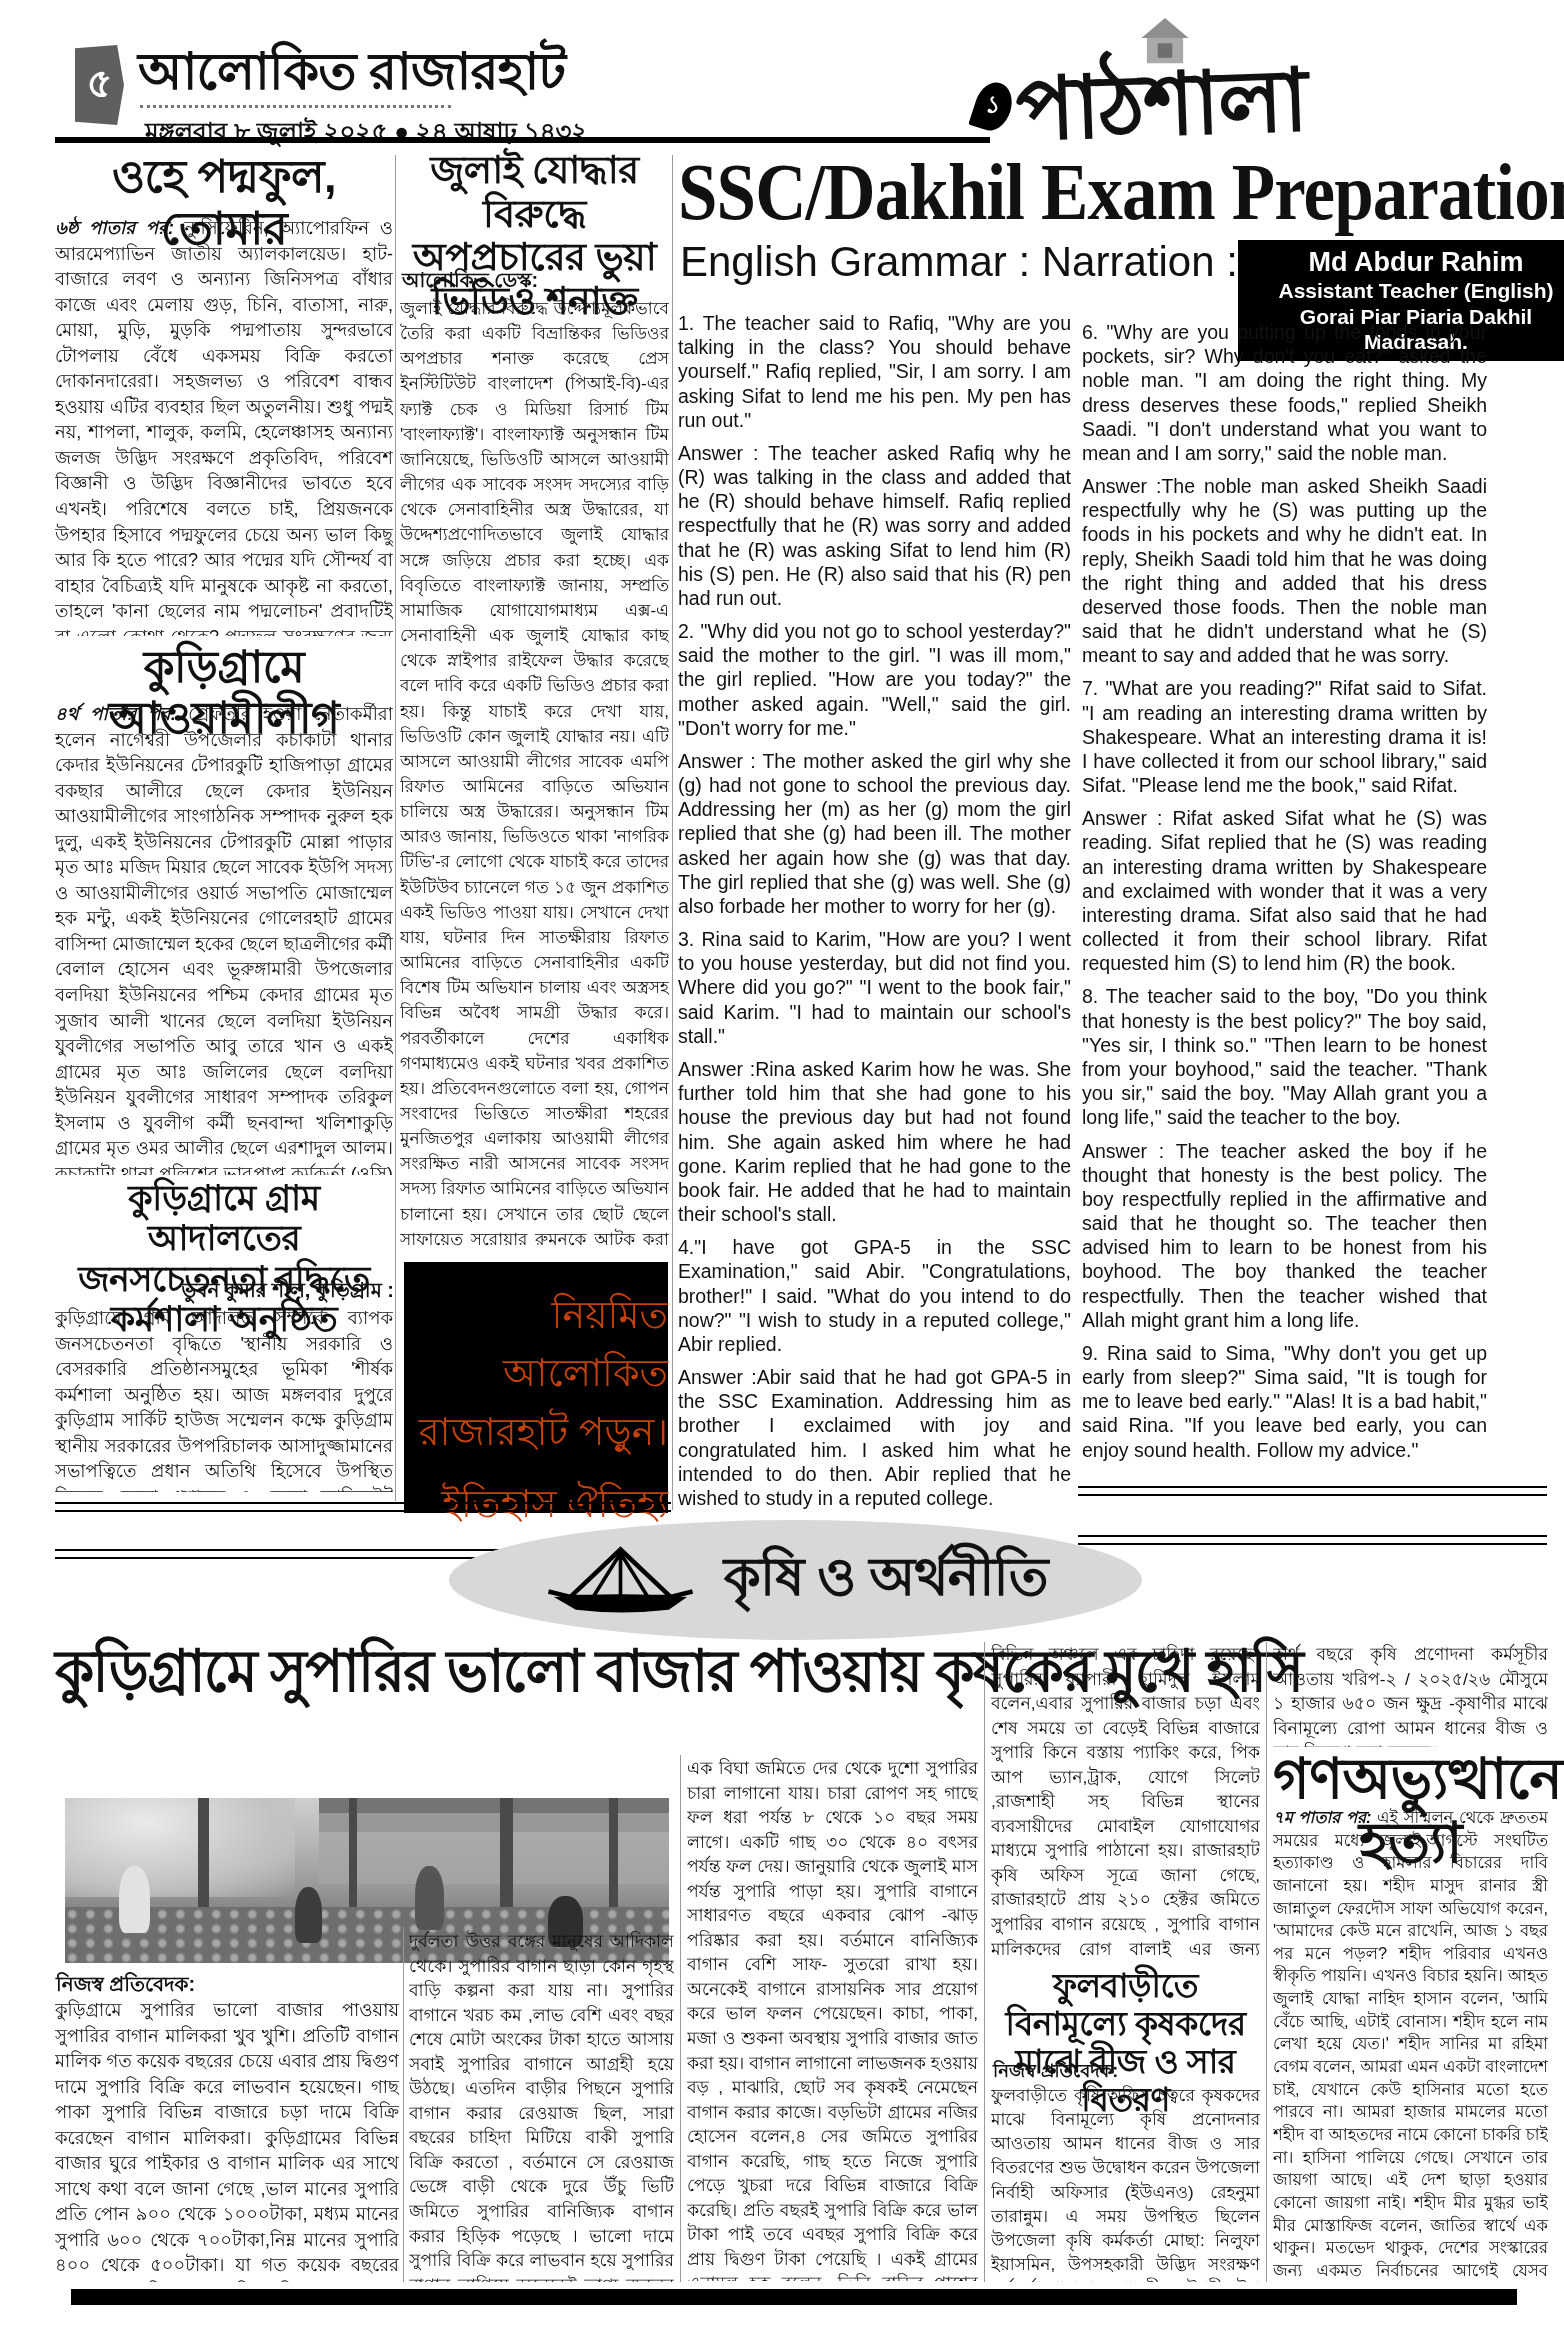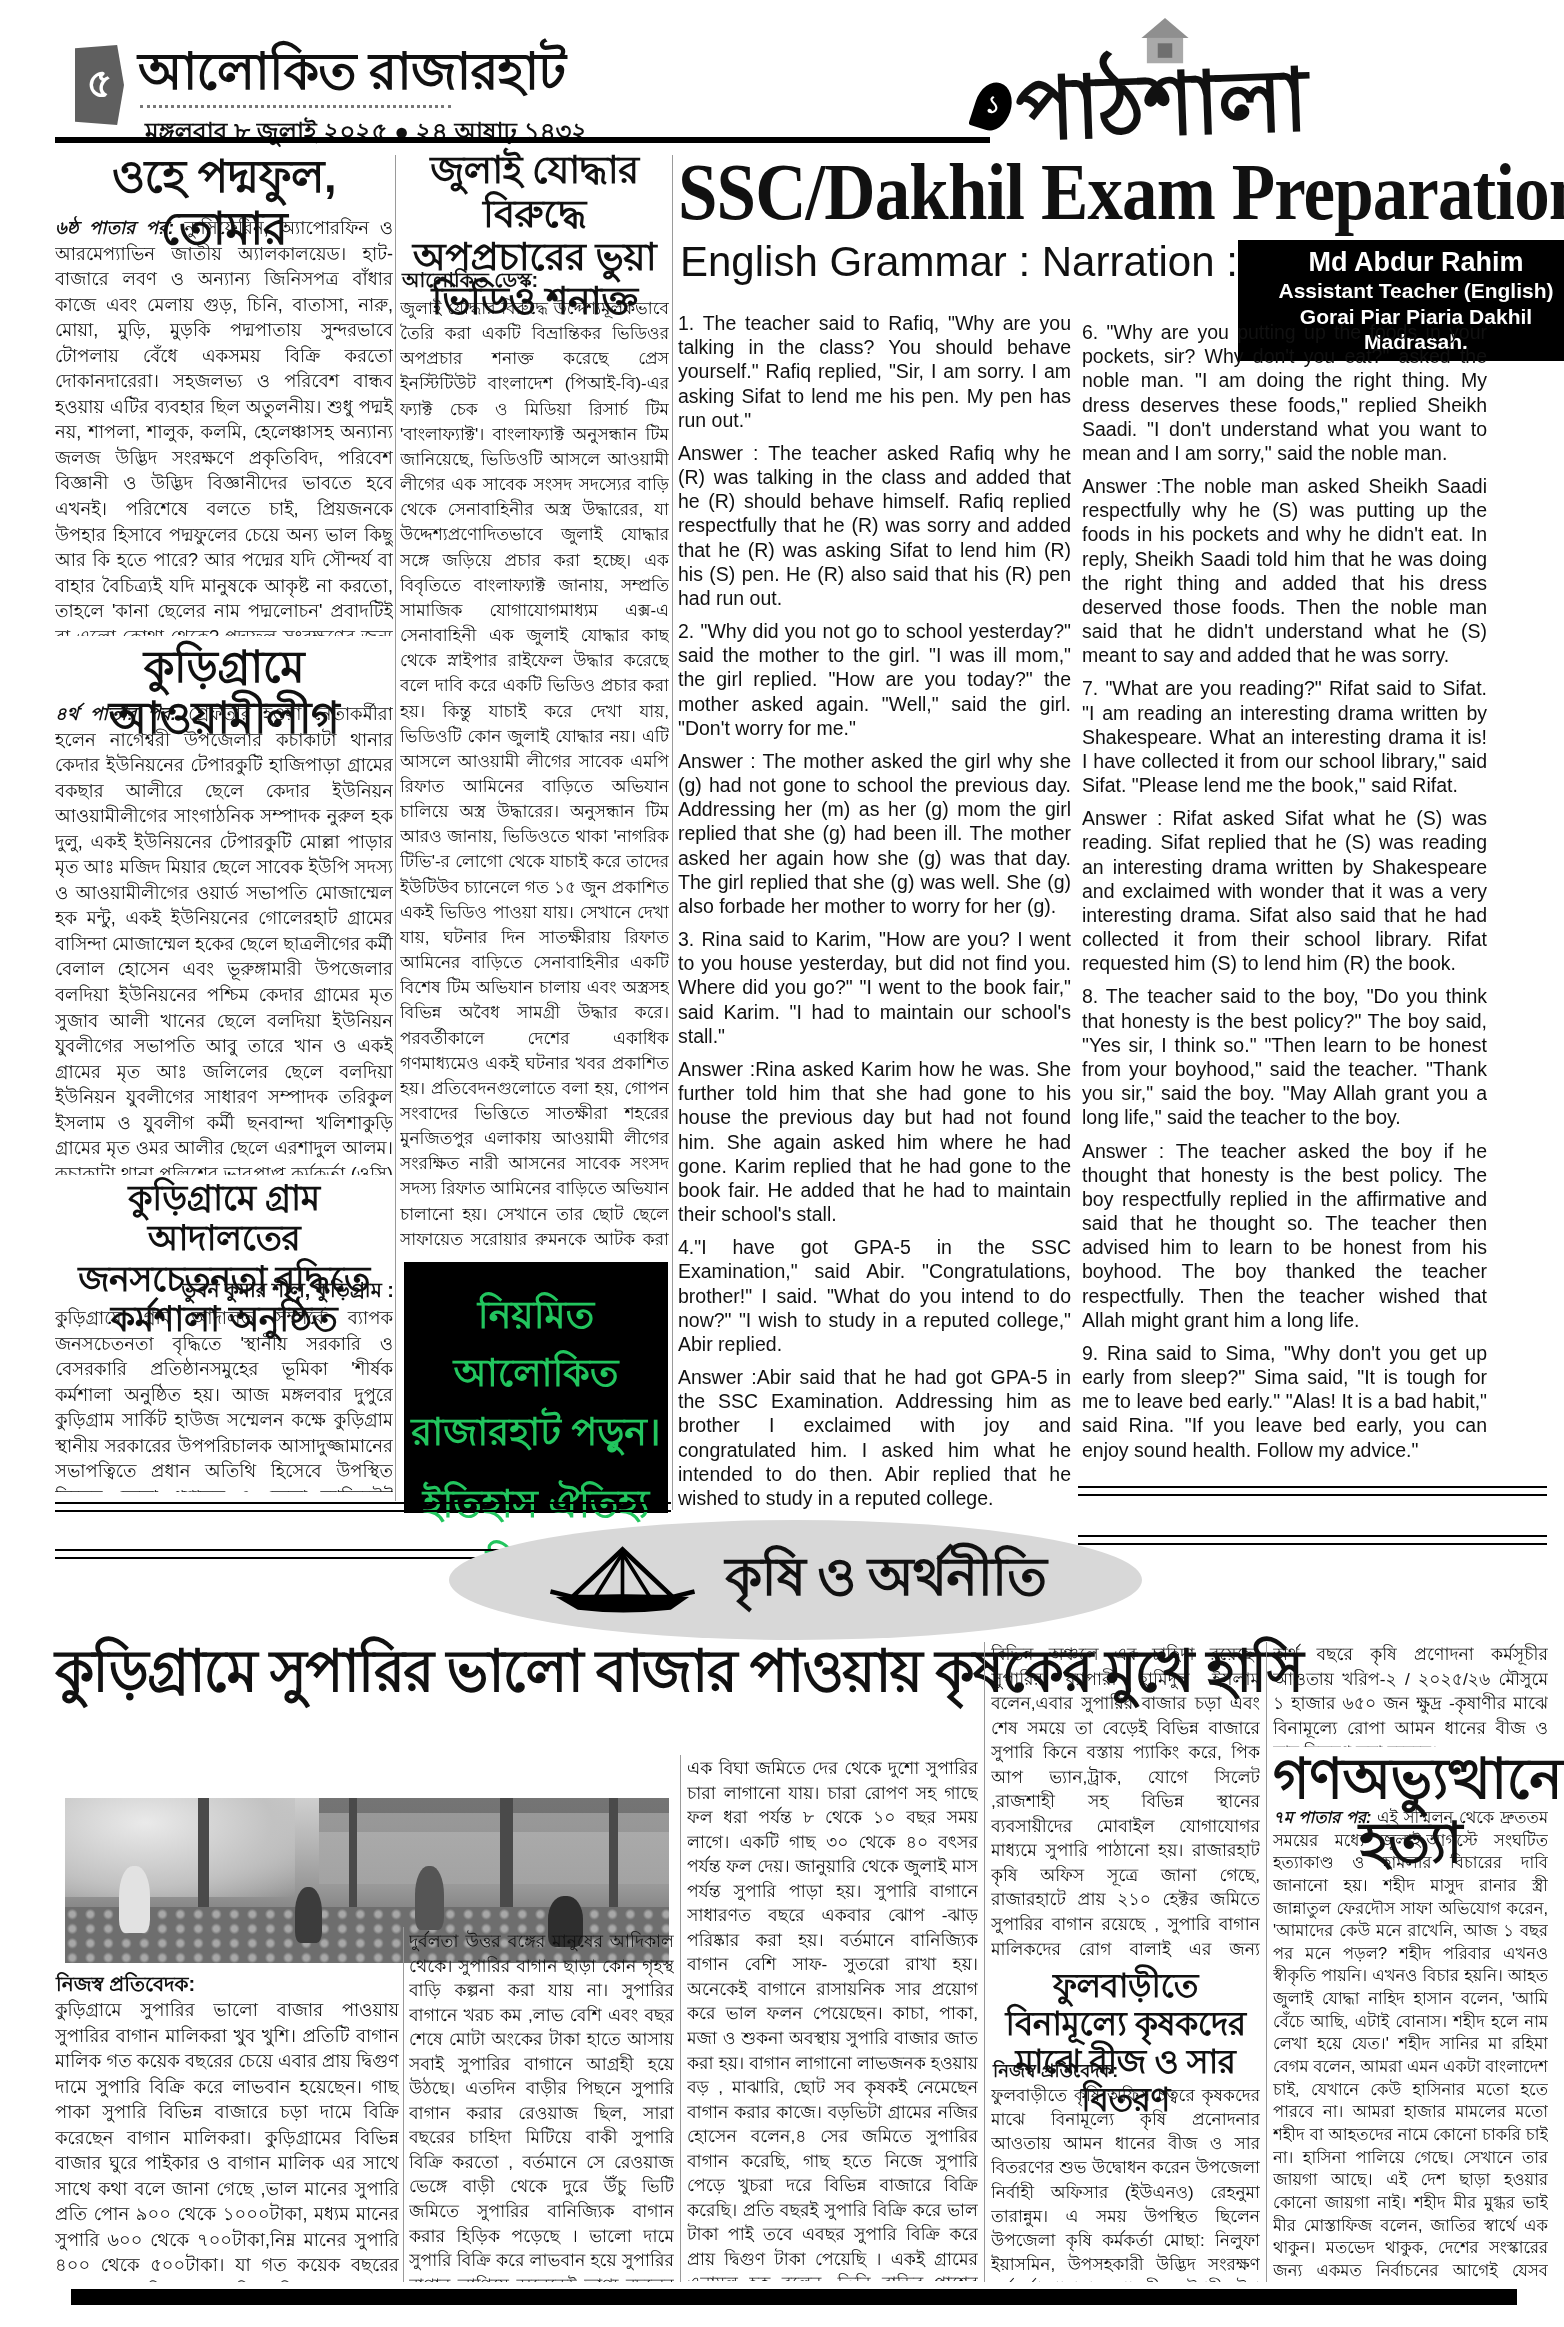--- a/index.html
+++ b/index.html
@@ -11,21 +11,21 @@
   .bn-lead{font-style:italic;font-weight:700;}
   .byline{font-weight:700;font-size:20px;}
   .en-title{font-family:"Liberation Serif","DejaVu Serif",serif;font-weight:700;
             font-size:71px;letter-spacing:-0.9px;transform:scaleY(1.12);transform-origin:left top;white-space:nowrap;}
   .en-sub{font-size:42px;font-weight:400;letter-spacing:0px;}
   .author-box{background:#000;color:#fff;text-align:center;padding:7.3px 9px;}
   .author-box .l1{font-size:27px;font-weight:800;line-height:1.15;}
   .author-box .l2{font-size:21px;font-weight:700;line-height:1.2;}
   .en-col{font-size:19.5px;line-height:1.24;text-align:justify;overflow:hidden;}
   .en-col p{margin:0 0 9px 0;}
-  .promo{background:#000;color:#22c55e;text-align:center;font-weight:700;}
+  .promo{background:#000;color:#c2410c;text-align:right;font-weight:400;}
   .promo div{font-size:38px;line-height:1.55;}
   .dline{border-top:2.7px solid #000;border-bottom:2.7px solid #000;height:6.4px;}
   .vrule{width:0.9px;background:#9a9a9a;}
   .ellipse{background:#d8d8d8;border-radius:50%;display:flex;align-items:center;justify-content:center;gap:25.5px;}
   .badge{background:#5f5f5f;color:#fff;display:flex;align-items:center;justify-content:center;
          clip-path:polygon(0 4%,86% 0,100% 50%,86% 100%,0 96%);font-weight:800;}
   .mark1{background:#000;color:#fff;border-radius:50% 50% 50% 6%;transform:rotate(18deg);
          display:flex;align-items:center;justify-content:center;font-weight:700;}
   .logo-script{font-weight:900;letter-spacing:-1.8px;transform:rotate(-2deg);white-space:nowrap;}
   .photo{background:linear-gradient(180deg,#cfcfcf 0%,#b5b5b5 28%,#979797 55%,#787878 78%,#6a6a6a 100%);overflow:hidden;}
@@ -121,21 +121,21 @@
     <p class="a">Answer : The teacher asked the boy if he thought that honesty is the best policy. The boy respectfully replied in the affirmative and said that he thought so. The teacher then advised him to learn to be honest from his boyhood. The boy thanked the teacher respectfully. Then the teacher wished that Allah might grant him a long life.</p>
     <p class="q">9. Rina said to Sima, "Why don't you get up early from sleep?" Sima said, "It is tough for me to leave bed early." "Alas! It is a bad habit," said Rina. "If you leave bed early, you can enjoy sound health. Follow my advice."</p>
 
   </div>
 
   <div class="abs dline" style="left:55px;top:1502px;width:616px;"></div>
   <div class="abs dline" style="left:55px;top:1549px;width:616px;"></div>
   <div class="abs dline" style="left:1078px;top:1486px;width:469px;"></div>
   <div class="abs dline" style="left:1078px;top:1535px;width:469px;"></div>
 
-  <div class="abs ellipse" style="left:449px;top:1520px;width:693px;height:120px;font-family:Liberation Serif, serif;">
+  <div class="abs ellipse" style="left:449px;top:1520px;width:693px;height:120px;">
     <svg width="155" height="73" viewBox="0 0 170 80">
       <path d="M85 6 L30 58 L140 58 Z" fill="none" stroke="#000" stroke-width="5"></path>
       <path d="M85 6 L85 58 M85 10 L55 58 M85 10 L115 58" stroke="#000" stroke-width="4"></path>
       <path d="M12 58 Q85 52 158 58 L138 72 Q85 78 36 72 Z" fill="#000"></path>
       <path d="M6 52 L30 58 M164 52 L140 58" stroke="#000" stroke-width="5"></path>
     </svg>
     <div style="font-size:53px;font-weight:900;letter-spacing:-0.9px;">কৃষি ও অর্থনীতি</div>
   </div>
 
   <div class="abs" style="left:55px;top:1627px;width:926px;font-size:58px;font-weight:900;

